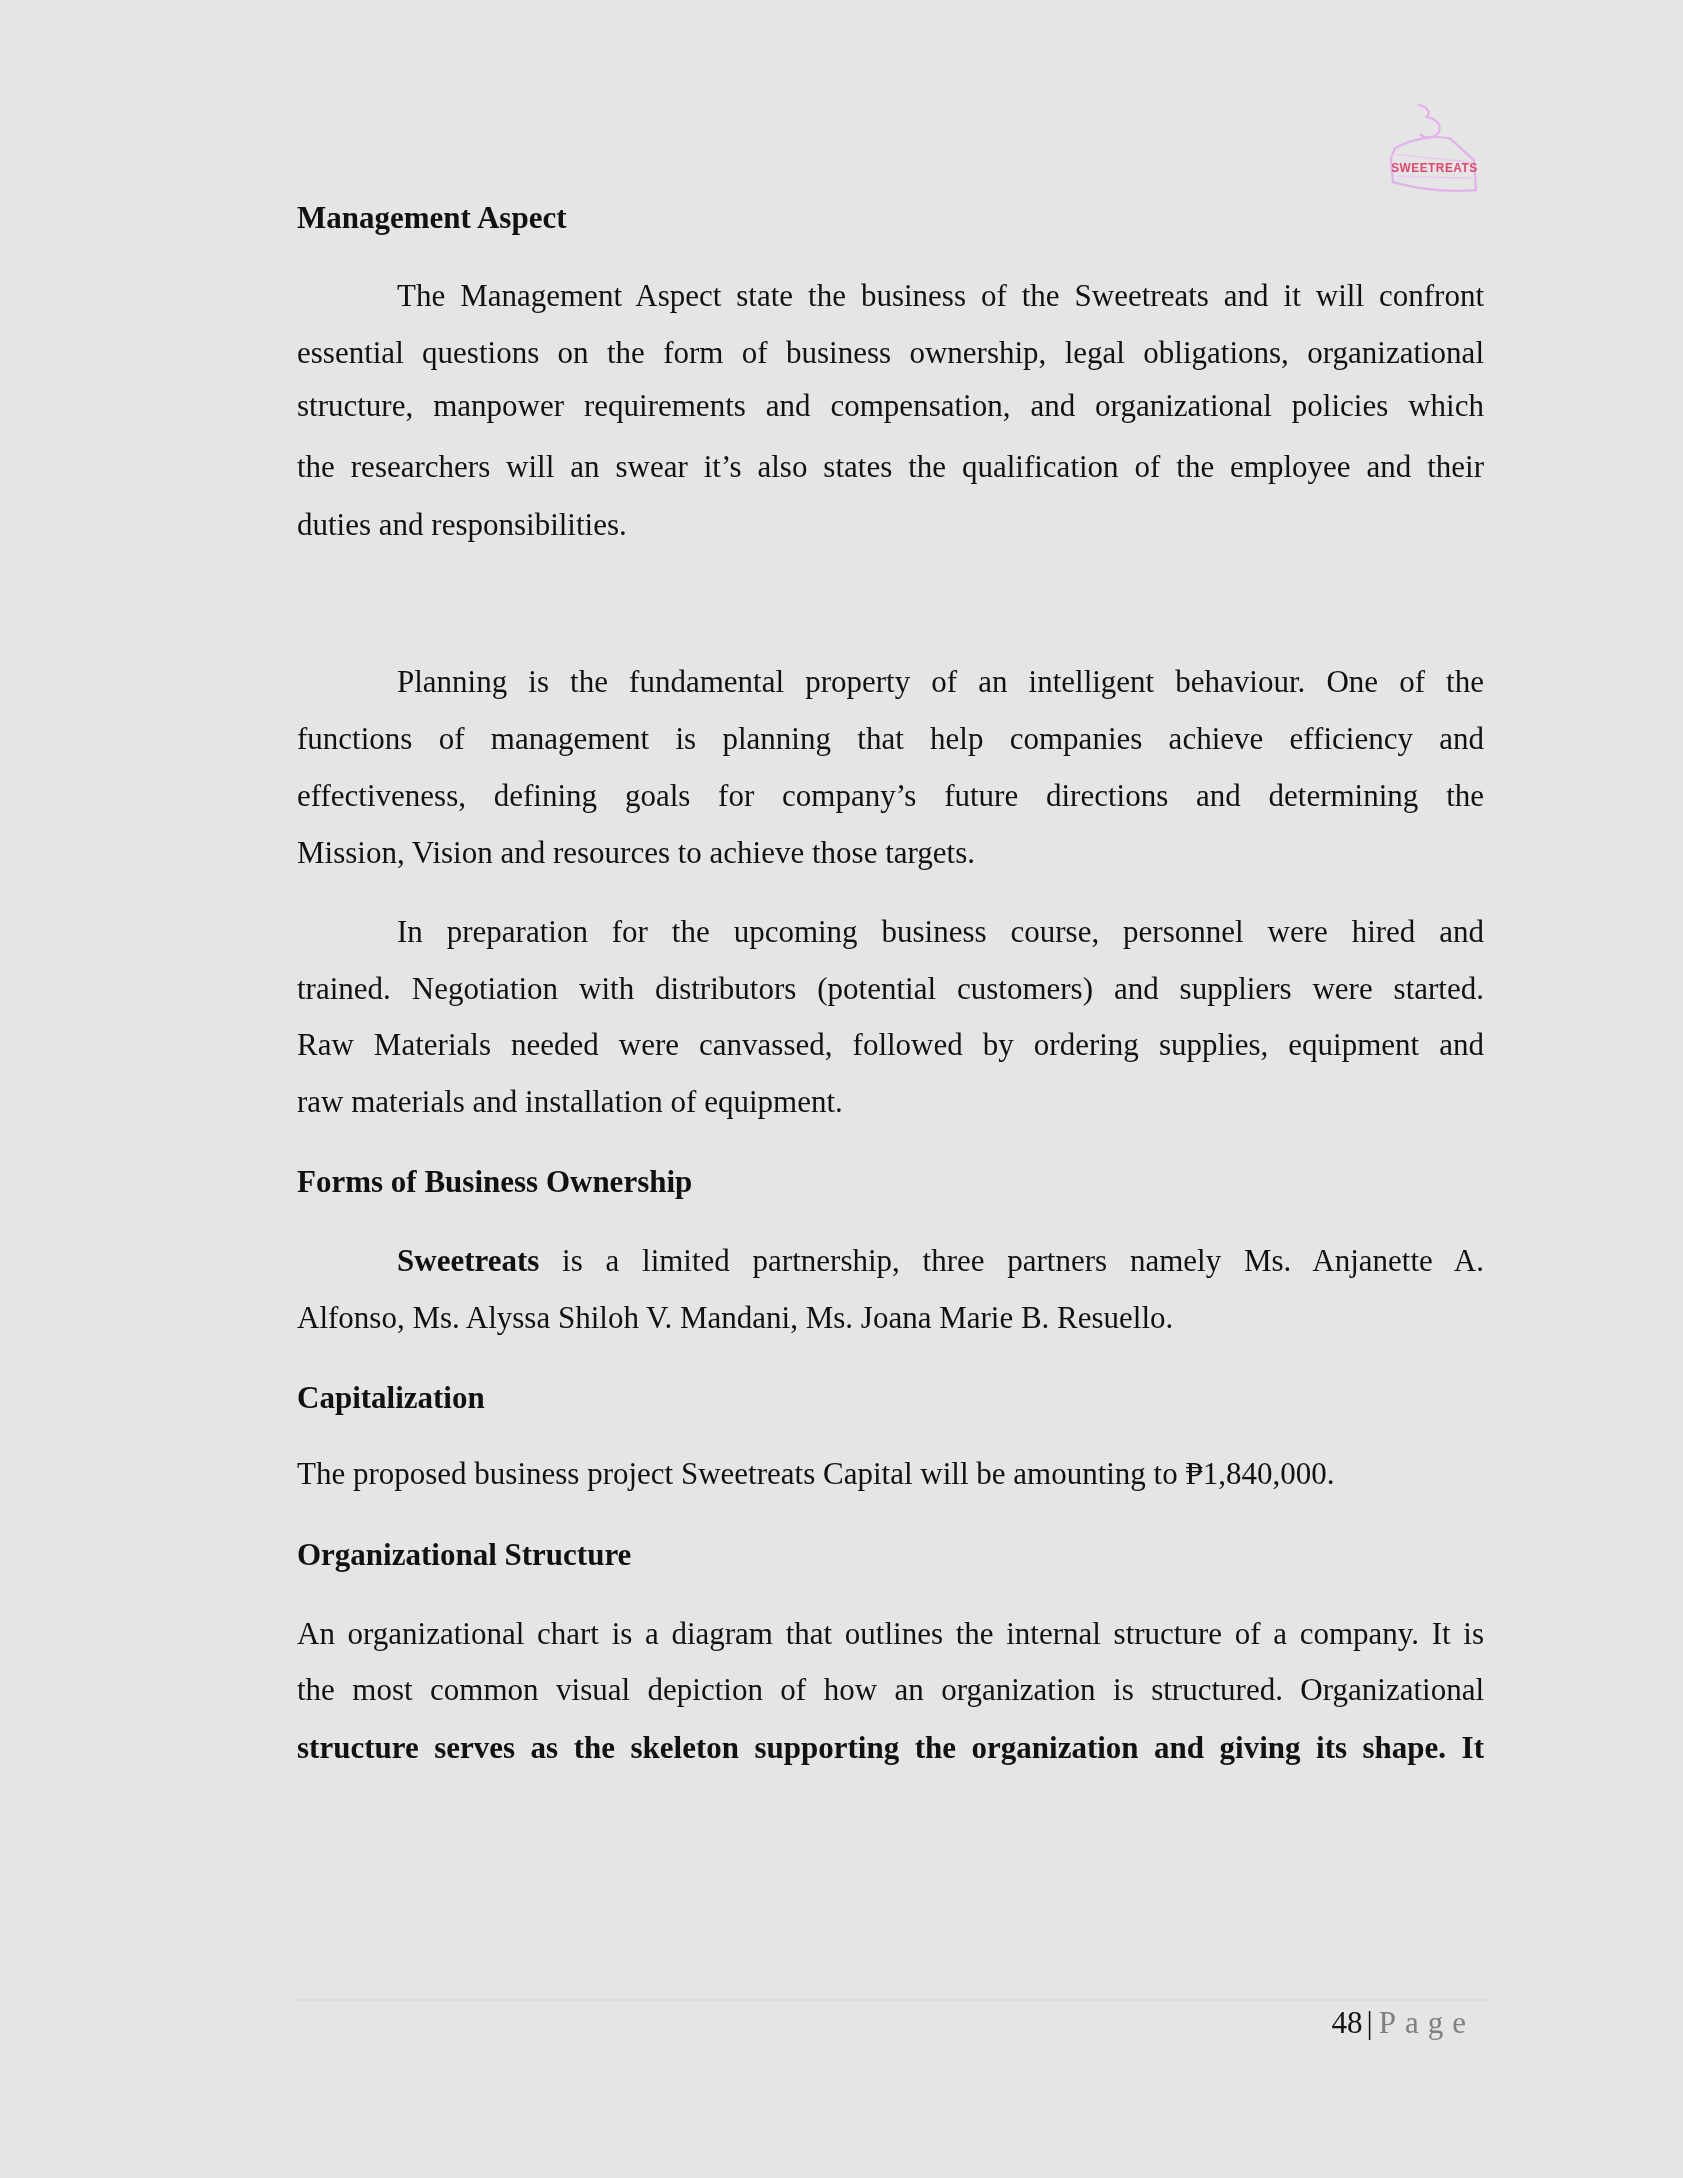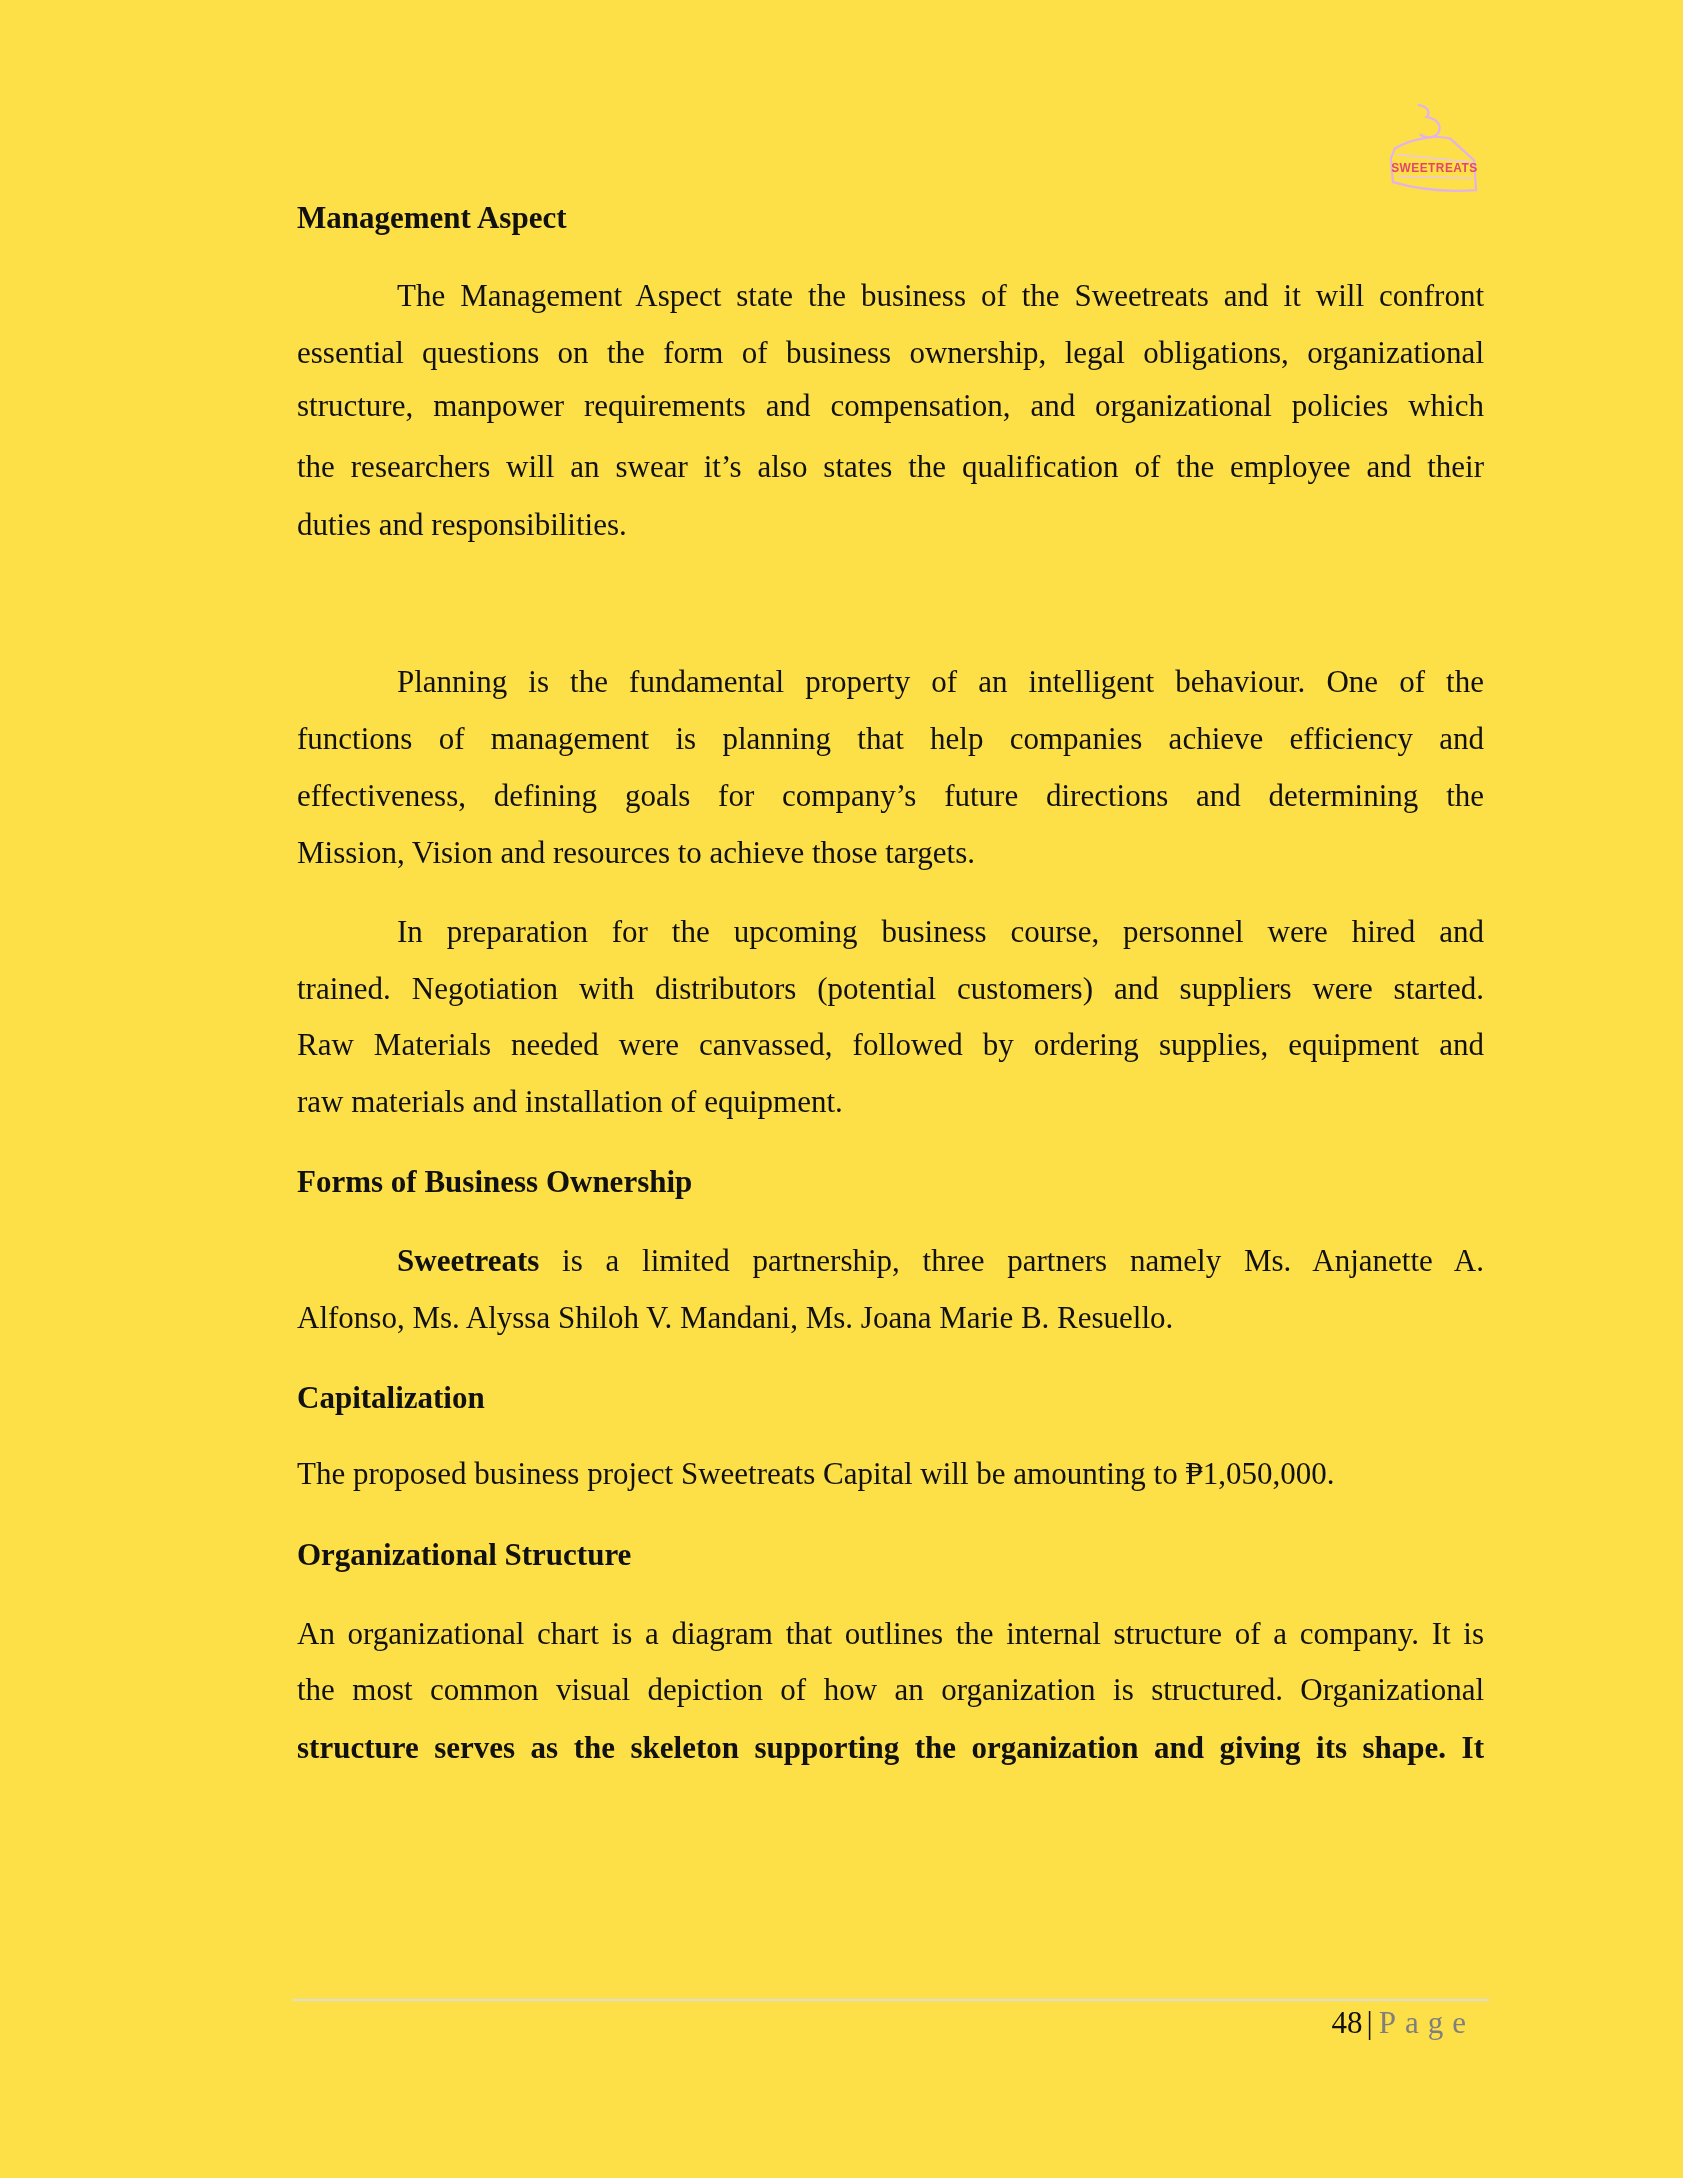--- a/index.html
+++ b/index.html
@@ -13,21 +13,21 @@
     position: relative;
     overflow: hidden;
     font-family: "Liberation Serif", "DejaVu Serif", serif;
     color: #111111;
   }
   .page {
     position: absolute;
     left: 0; top: 0;
     width: 1683px;
     height: 2178px;
-    background: #fde047;
+    background: #e5e5e5;
   }
   .line {
     position: absolute;
     left: 297px;
     width: 1187px;
     height: 40px;
     font-size: 31px;
     line-height: 40px;
     white-space: nowrap;
     overflow: visible;
@@ -118,21 +118,21 @@
   <div class="line just" style="top:1025px;">Raw Materials needed were canvassed, followed by ordering supplies, equipment and</div>
   <div class="line" style="top:1082px;">raw materials and installation of equipment.</div>
 
   <div class="line heading" style="top:1162px;">Forms of Business Ownership</div>
 
   <div class="line just indent" style="top:1241px;"><span class="bold">Sweetreats</span><span> is a limited partnership, three partners namely Ms. Anjanette A.</span></div>
   <div class="line" style="top:1298px;">Alfonso, Ms. Alyssa Shiloh V. Mandani, Ms. Joana Marie B. Resuello.</div>
 
   <div class="line heading" style="top:1378px;">Capitalization</div>
 
-  <div class="line" style="top:1454px;">The proposed business project Sweetreats Capital will be amounting to ₱1,050,000.</div>
+  <div class="line" style="top:1454px;">The proposed business project Sweetreats Capital will be amounting to ₱1,840,000.</div>
 
   <div class="line heading" style="top:1535px;">Organizational Structure</div>
 
   <div class="line just" style="top:1614px;">An organizational chart is a diagram that outlines the internal structure of a company. It is</div>
   <div class="line just" style="top:1670px;">the most common visual depiction of how an organization is structured. Organizational</div>
   <div class="line just" style="top:1728px;font-weight:bold;">structure serves as the skeleton supporting the organization and giving its shape. It</div>
 
   <div class="footer-rule"></div>
   <div class="footer">
     <span class="num">48</span><span class="sep">|</span><span class="pg">Page</span>

